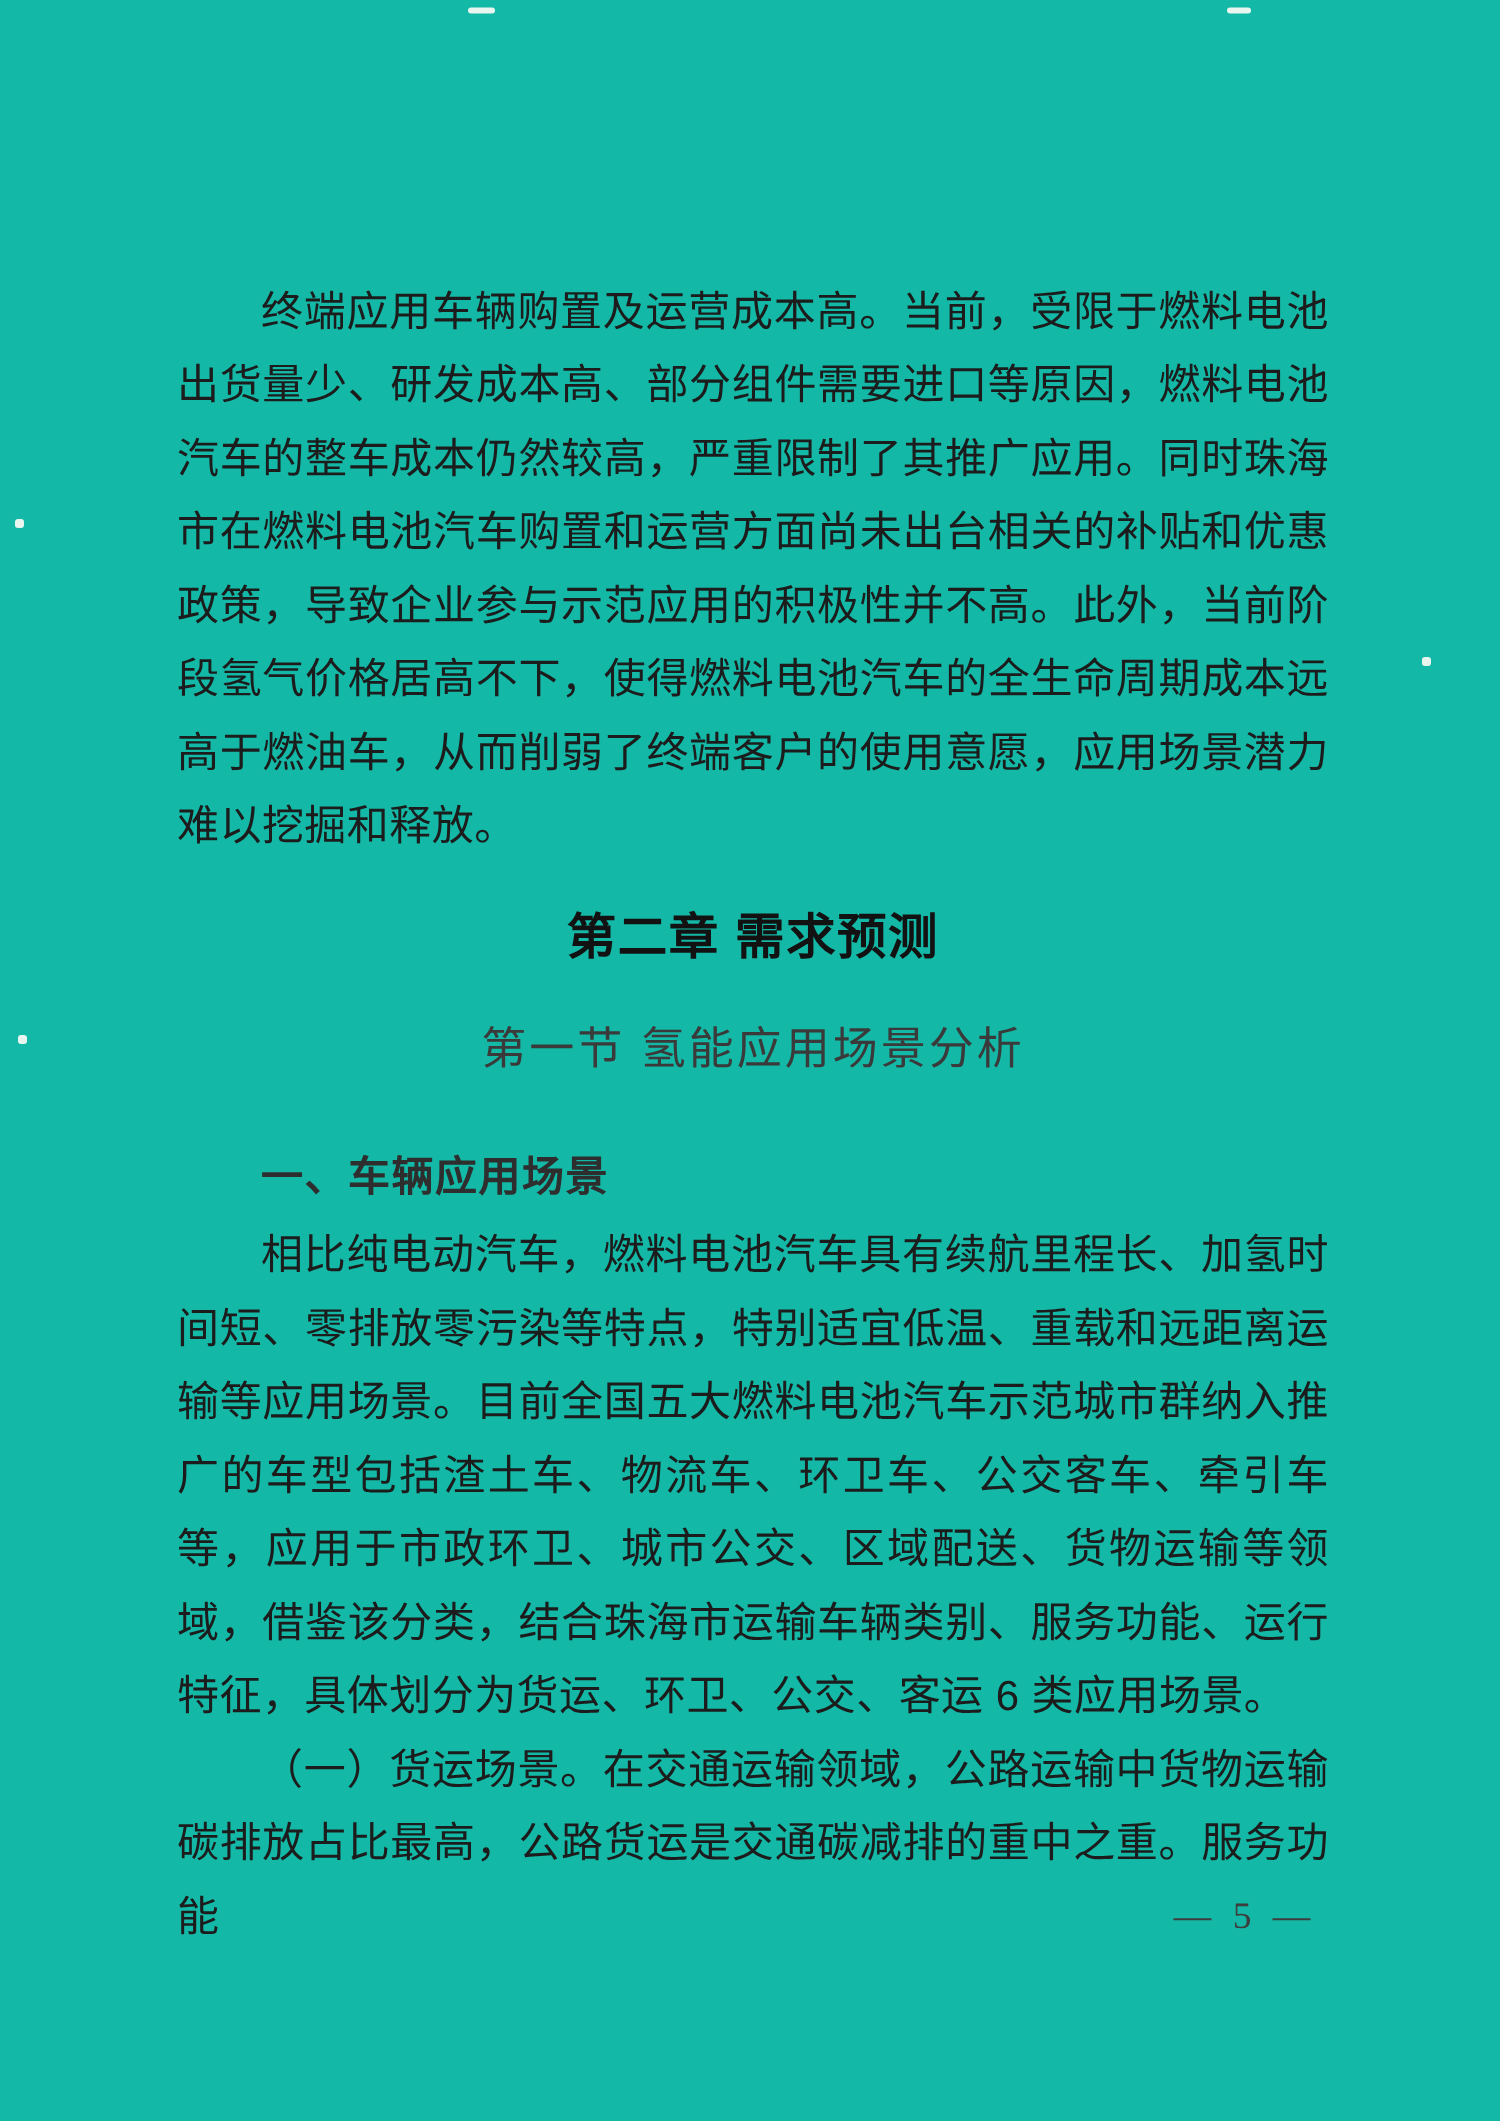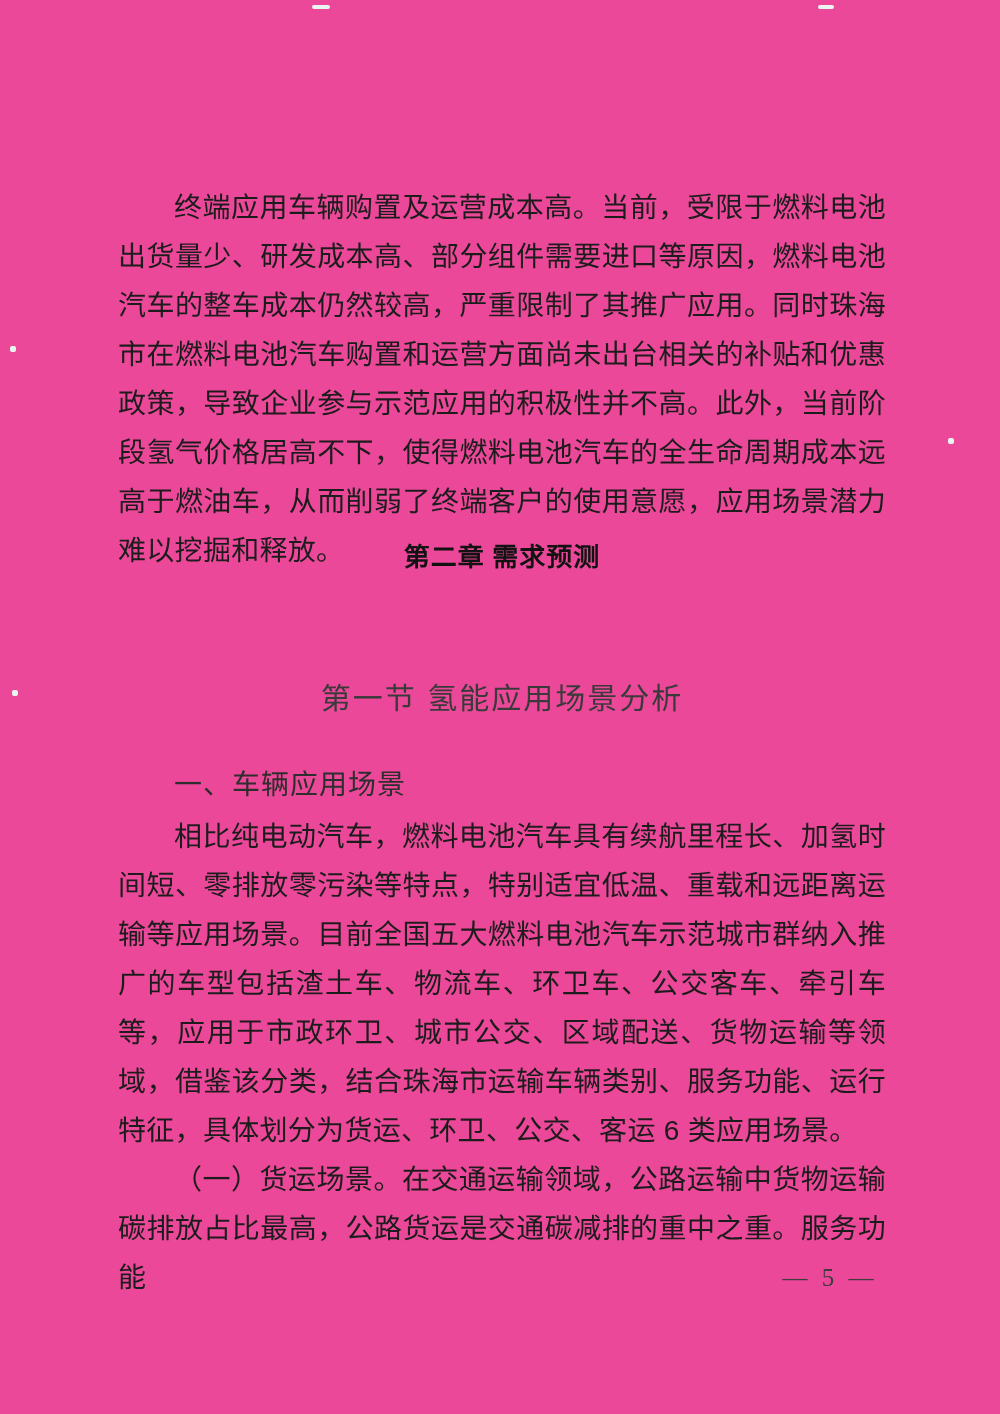--- a/index.html
+++ b/index.html
@@ -7,21 +7,21 @@
     width: 1000px;
     height: 1414px;
     background: #ffffff;
     font-family: "Liberation Sans", sans-serif;
     overflow: hidden;
   }
   .page {
     position: relative;
     width: 1000px;
     height: 1414px;
-    background: #ec4899;
+    background: #14b8a6;
   }
   .content {
     position: absolute;
     left: 118px;
     width: 768px;
     top: 0;
   }
   .para {
     font-family: "Liberation Sans", sans-serif;
     font-size: 28px;
@@ -29,45 +29,45 @@
     color: #1c1c1c;
     text-align: justify;
     text-justify: inter-character;
     text-indent: 2em;
     letter-spacing: 0.3px;
   }
   .para-1 { position: absolute; left: 0; width: 768px; top: 183px; }
   .chapter {
     position: absolute;
     left: 0; width: 768px;
-    top: 536px;
+    top: 598px;
     text-align: center;
-    font-family: Liberation Serif, serif;
+    font-family: Liberation Sans, sans-serif;
     font-weight: bold;
-    font-size: 26px;
+    font-size: 33px;
     color: #121212;
     letter-spacing: 1px;
   }
   .section {
     position: absolute;
     left: 0; width: 768px;
     top: 674px;
     text-align: center;
     font-family: Liberation Sans, sans-serif;
     font-weight: normal;
     font-size: 30px;
     color: #3a3a3a;
     letter-spacing: 2px;
   }
   .subheading {
     position: absolute;
     left: 0; width: 768px;
     top: 762px;
     font-family: "Liberation Serif", serif;
-    font-weight: normal;
+    font-weight: bold;
     font-size: 28px;
     color: #2e2e2e;
     text-indent: 2em;
     letter-spacing: 1px;
   }
   .para-2 { position: absolute; left: 0; width: 768px; top: 812px; }
   .para-3 { position: absolute; left: 0; width: 768px; top: 1155px; }
   .page-number {
     position: absolute;
     left: 770px;

